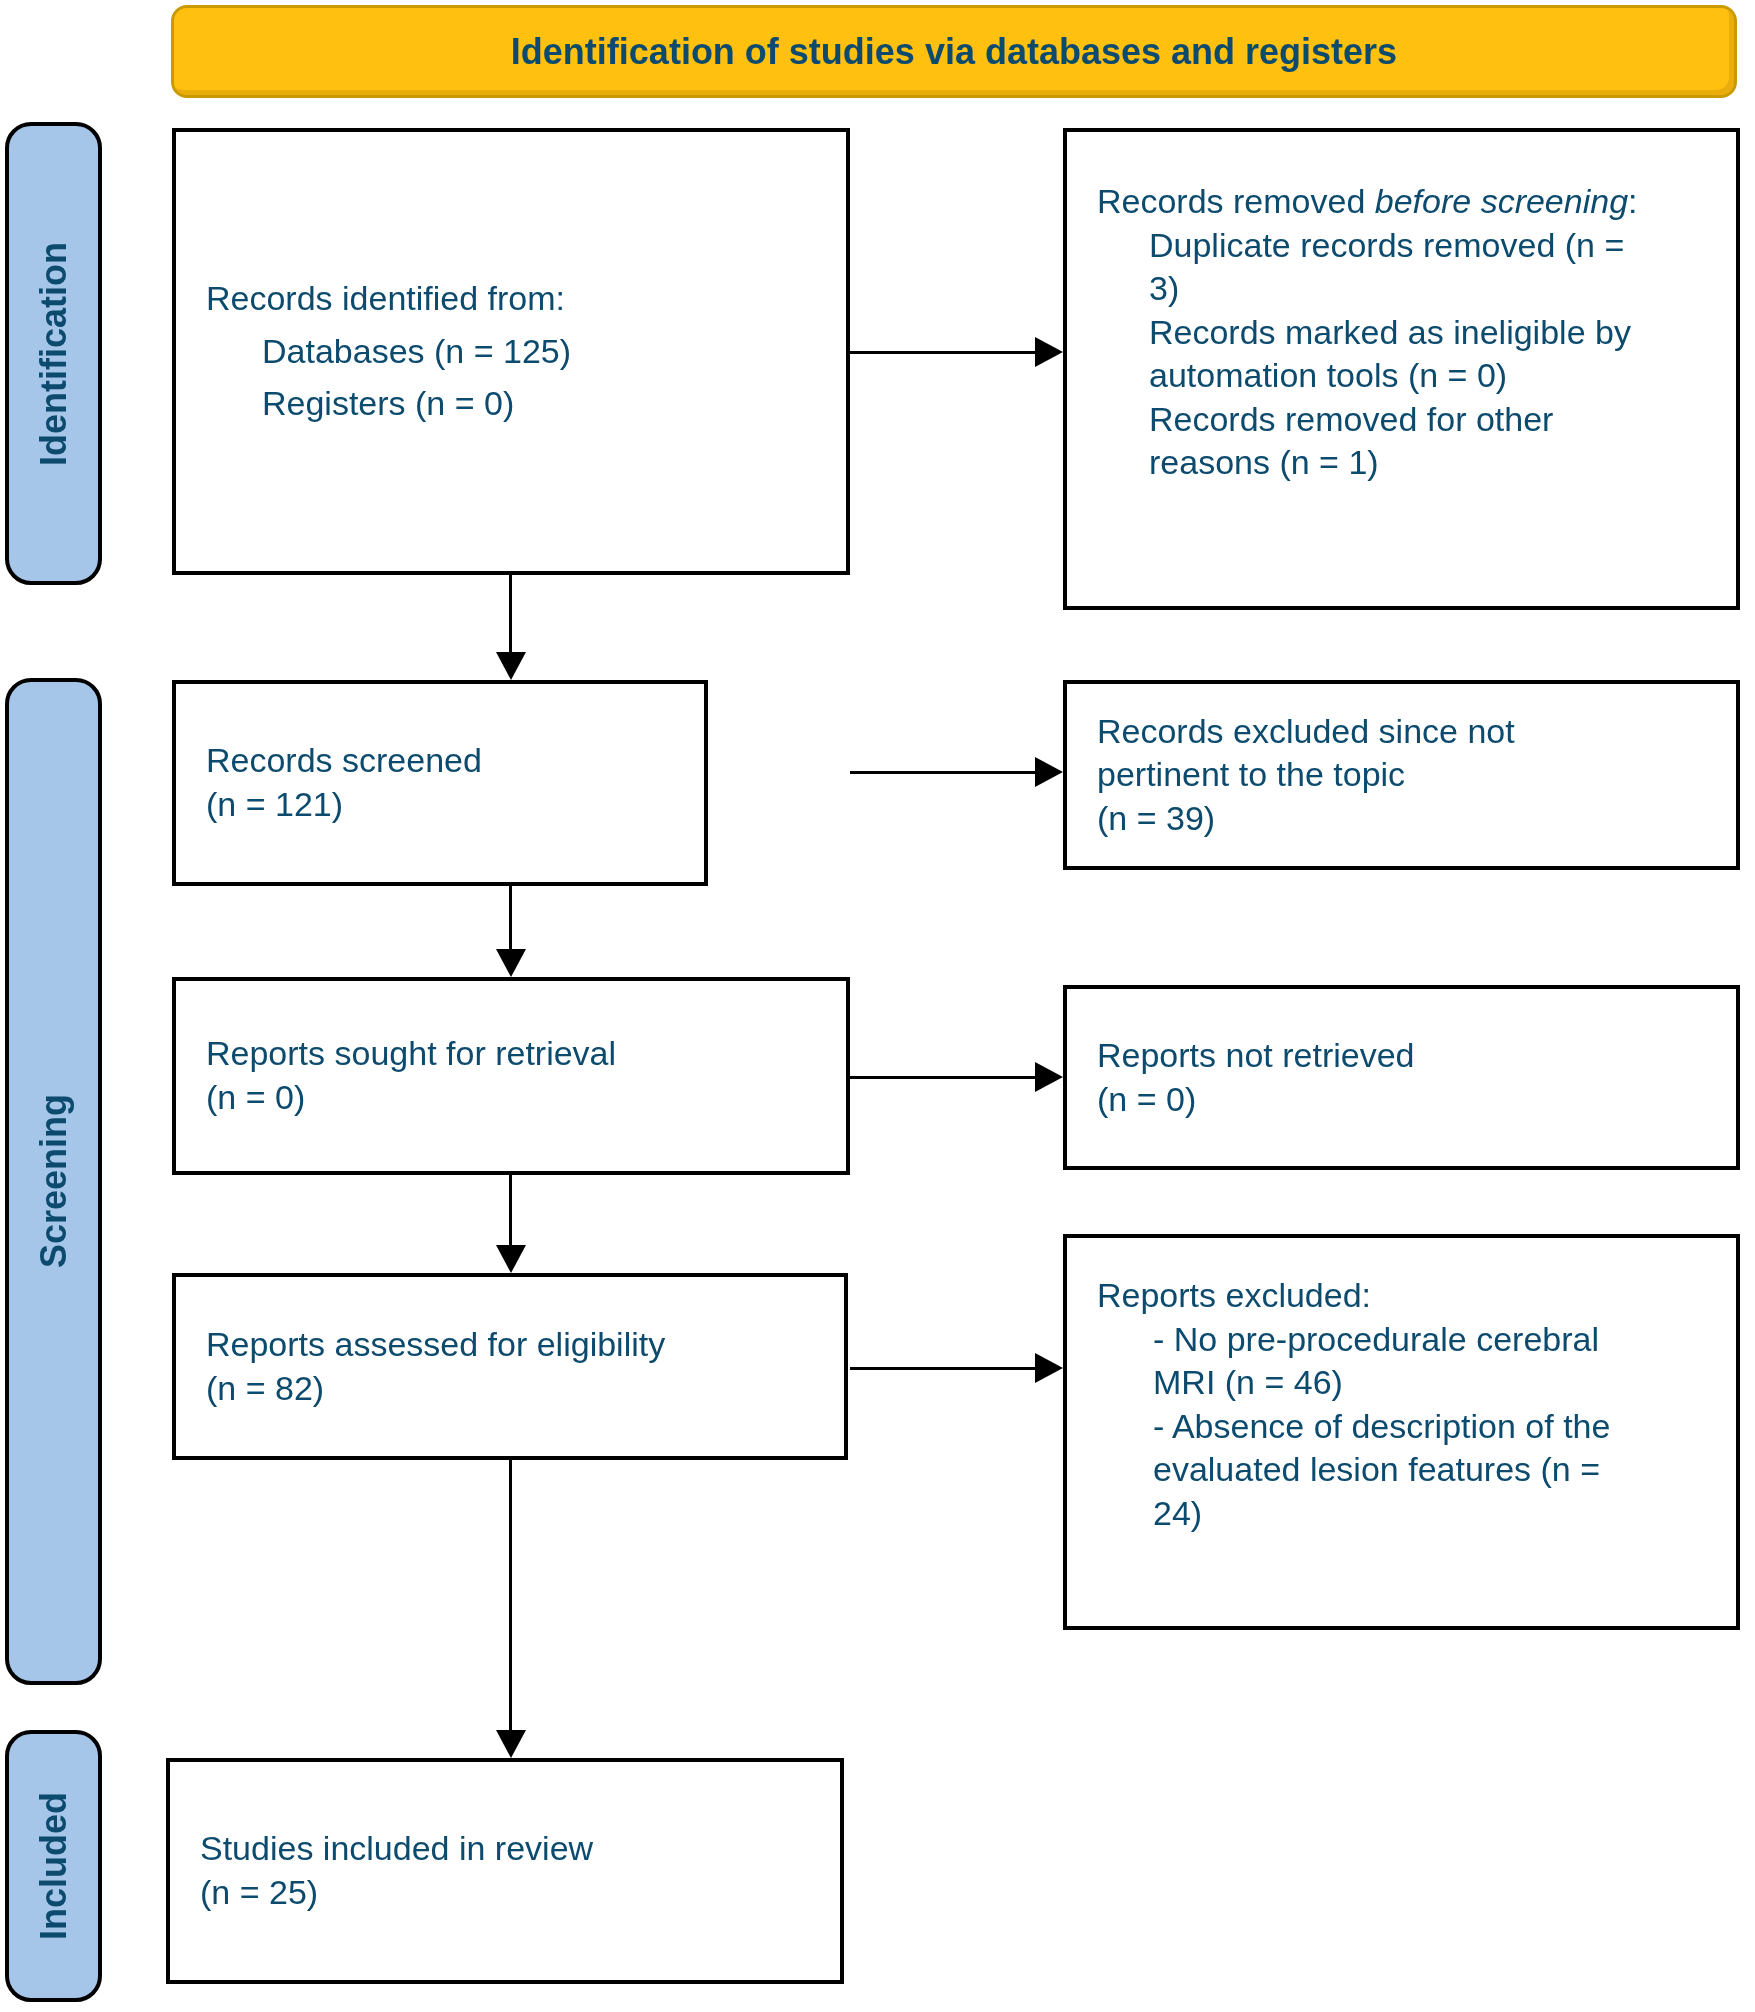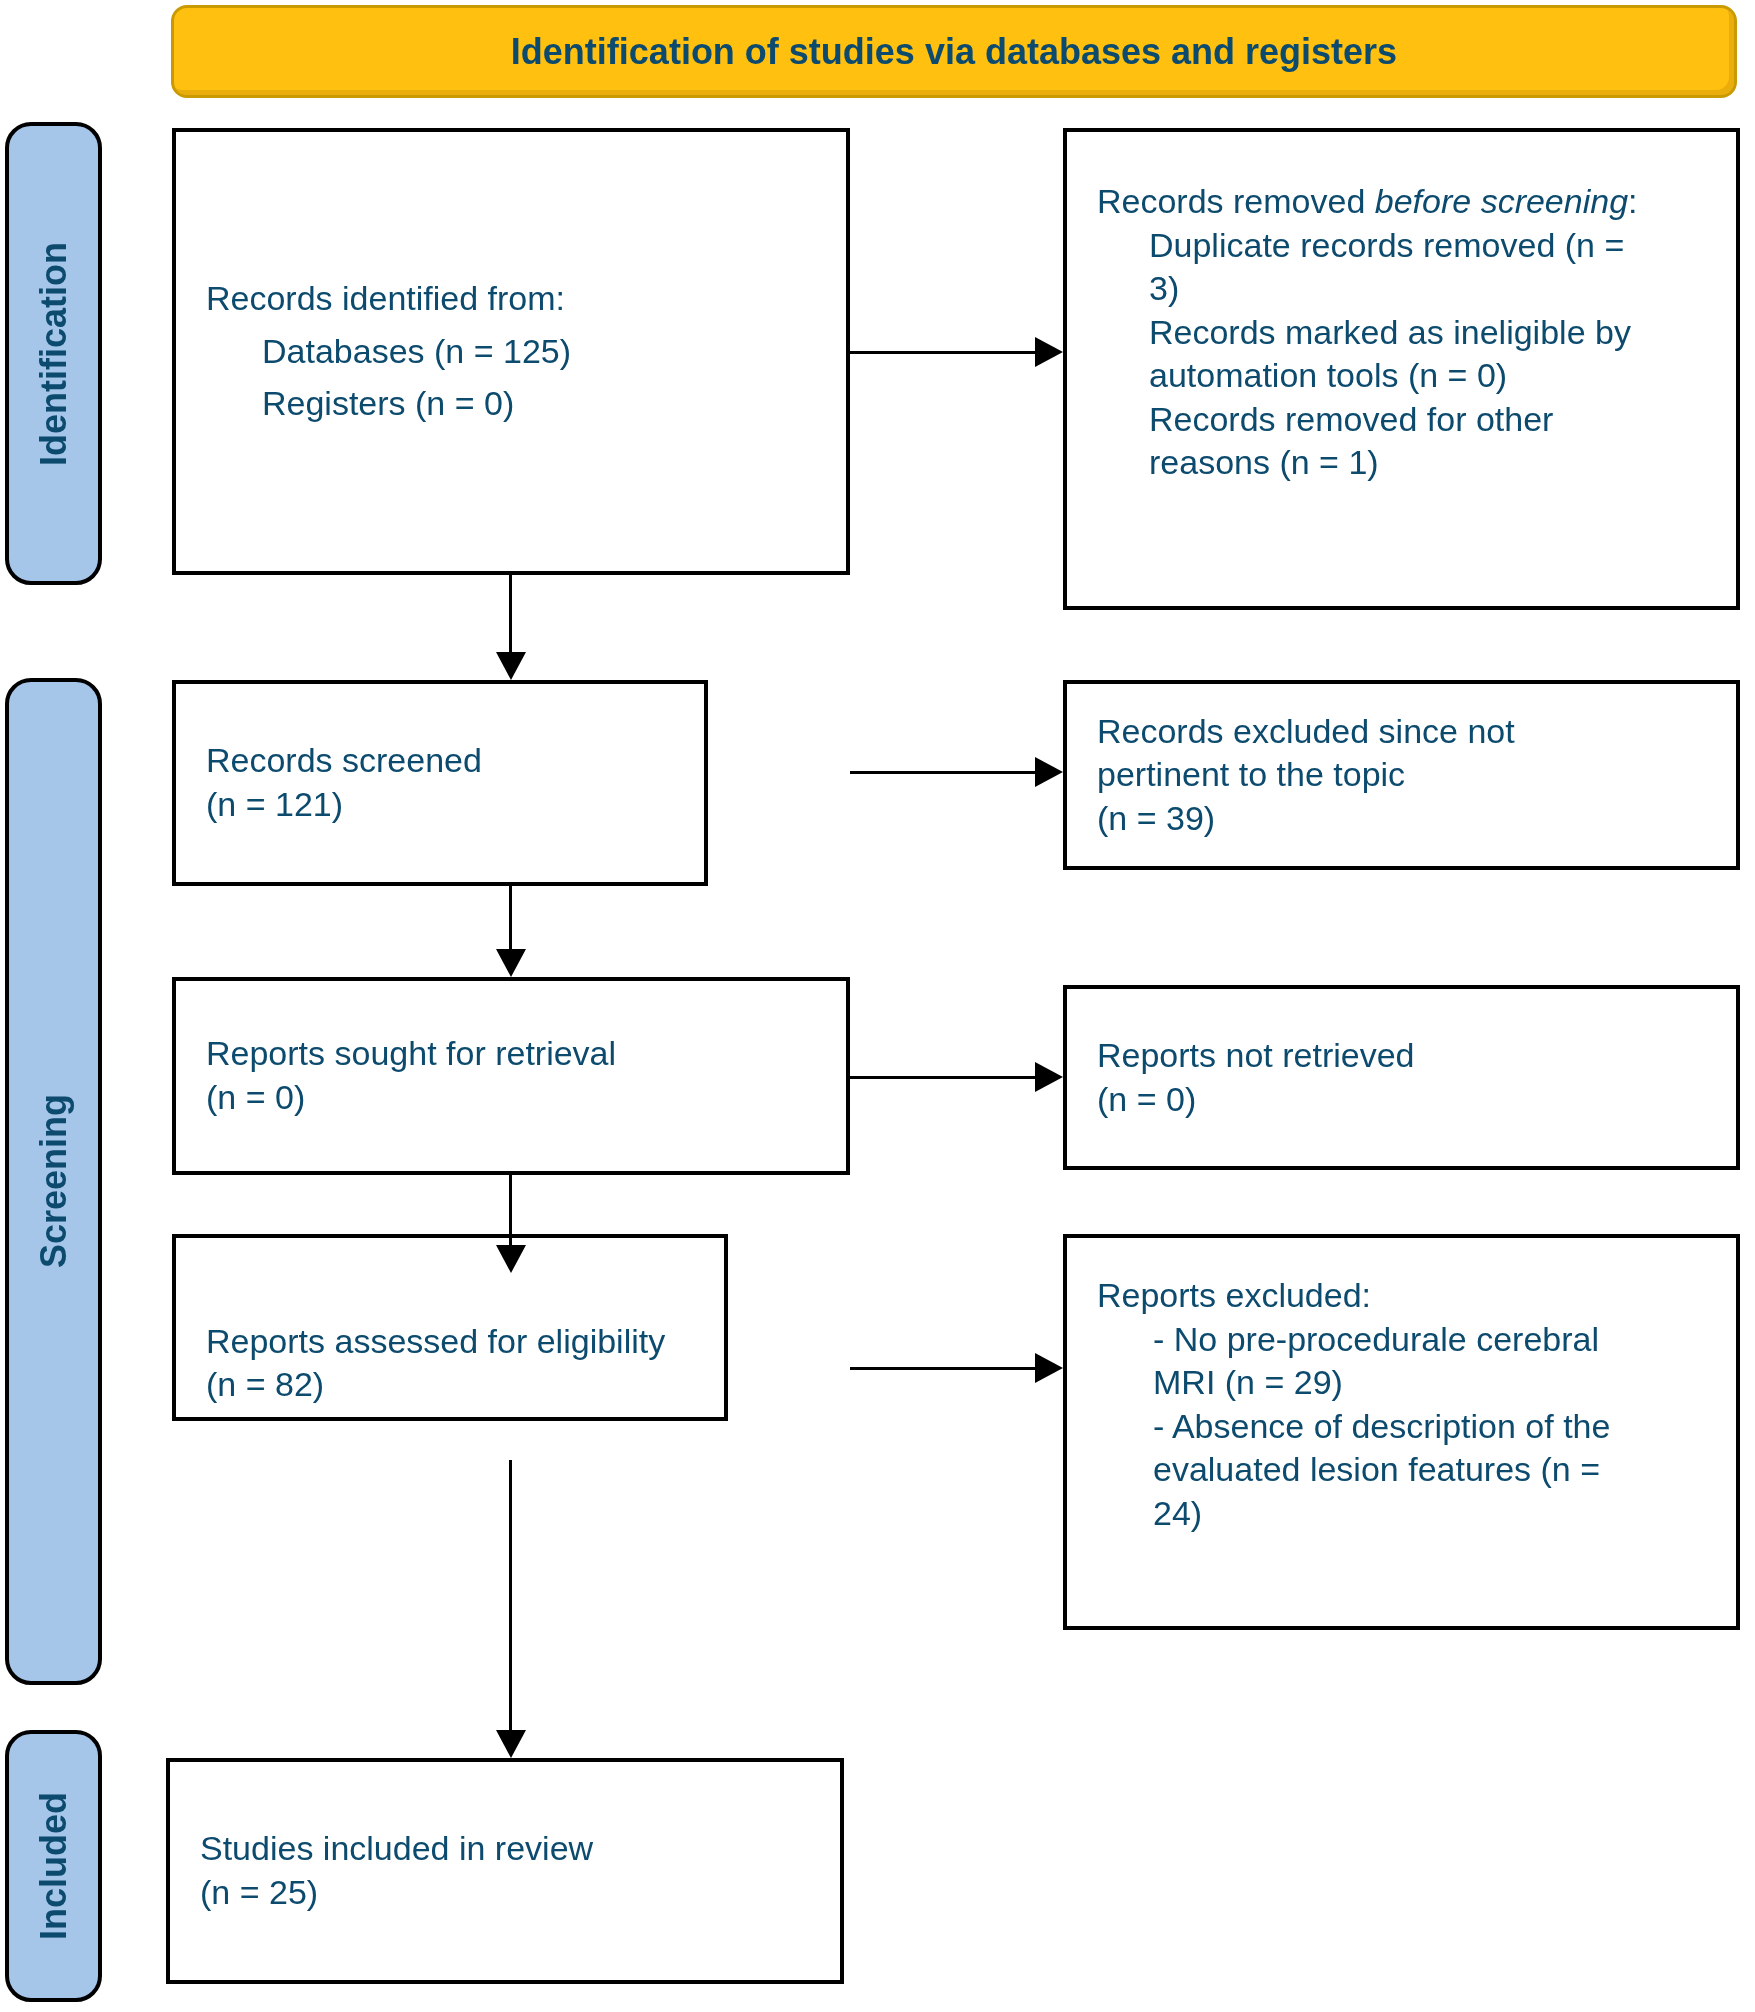--- a/index.html
+++ b/index.html
@@ -80,21 +80,21 @@
   <div class="box" style="left:172px;top:680px;width:536px;height:206px;">
     <div>Records screened</div>
     <div>(n = 121)</div>
   </div>
 
   <div class="box" style="left:172px;top:977px;width:678px;height:198px;">
     <div>Reports sought for retrieval</div>
     <div>(n = 0)</div>
   </div>
 
-  <div class="box" style="left:172px;top:1234px;width:556px;height:187px;justify-content:flex-end;">
+  <div class="box" style="left:172px;top:1273px;width:676px;height:187px;">
     <div>Reports assessed for eligibility</div>
     <div>(n = 82)</div>
   </div>
 
   <div class="box" style="left:166px;top:1758px;width:678px;height:226px;">
     <div>Studies included in review</div>
     <div>(n = 25)</div>
   </div>
 
   <div class="box top-align" style="left:1063px;top:128px;width:677px;height:482px;padding-top:48px;padding-right:88px;">
@@ -109,21 +109,21 @@
     <div>(n = 39)</div>
   </div>
 
   <div class="box" style="left:1063px;top:985px;width:677px;height:185px;">
     <div>Reports not retrieved</div>
     <div>(n = 0)</div>
   </div>
 
   <div class="box top-align" style="left:1063px;top:1234px;width:677px;height:396px;padding-top:36px;padding-right:96px;">
     <div>Reports excluded:</div>
-    <div class="indent">- No pre-procedurale cerebral MRI (n = 29)</div>
+    <div class="indent">- No pre-procedurale cerebral MRI (n = 46)</div>
     <div class="indent">- Absence of description of the evaluated lesion features (n = 24)</div>
   </div>
 
   <div class="vline" style="left:509px;top:575px;height:79px;"></div>
   <div class="head-down" style="left:496px;top:652px;"></div>
 
   <div class="vline" style="left:509px;top:886px;height:63px;"></div>
   <div class="head-down" style="left:496px;top:949px;"></div>
 
   <div class="vline" style="left:509px;top:1175px;height:70px;"></div>

